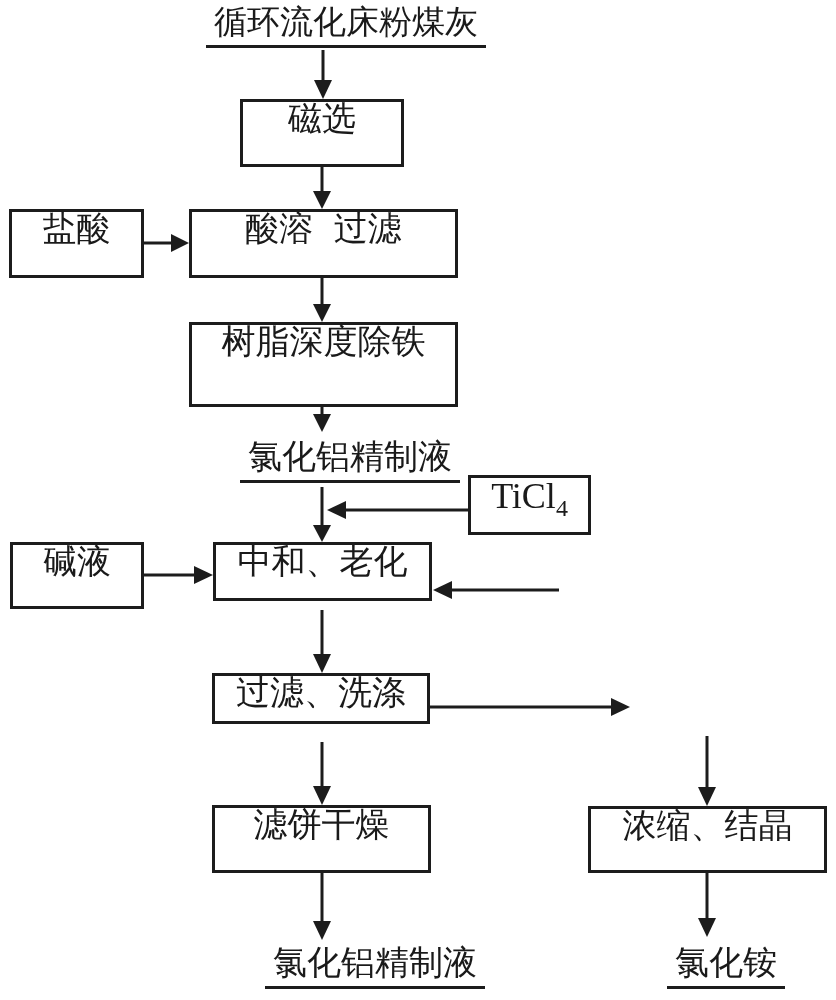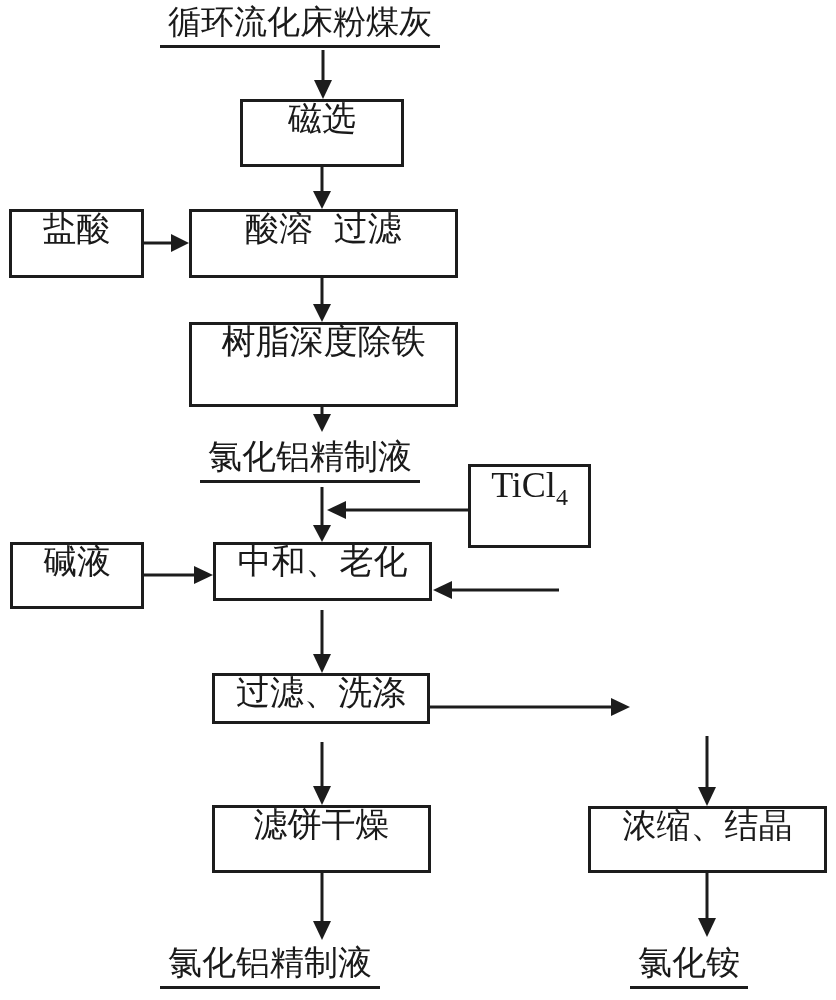--- a/index.html
+++ b/index.html
@@ -29,31 +29,31 @@
     align-items: flex-start;
     justify-content: center;
     font-size: 34px;
     line-height: 1;
     white-space: nowrap;
   }
   .box-magnetic    { left: 240px; top:  99px; width: 164px; height: 68px; }
   .box-hcl         { left:   9px; top: 209px; width: 135px; height: 69px; }
   .box-acid        { left: 189px; top: 209px; width: 269px; height: 69px; word-spacing: 12px; }
   .box-resin       { left: 189px; top: 322px; width: 269px; height: 85px; }
-  .box-ticl4       { left: 468px; top: 464px; width: 123px; height: 84px; font-size: 36px; }
+  .box-ticl4       { left: 468px; top: 475px; width: 123px; height: 60px; font-size: 36px; }
   .box-alkali      { left:  10px; top: 542px; width: 134px; height: 67px; }
   .box-neutralize  { left: 213px; top: 542px; width: 219px; height: 59px; }
   .box-pore        { left: 559px; top: 554px; width: 182px; height: 69px; }
   .box-filterwash  { left: 212px; top: 673px; width: 218px; height: 51px; }
   .box-cakedry     { left: 212px; top: 805px; width: 219px; height: 68px; }
   .box-concentrate { left: 588px; top: 806px; width: 239px; height: 67px; }
 
   .free-label {
     position: absolute;
-    text-align: left;
+    text-align: right;
     font-size: 34px;
     line-height: 1.1;
     white-space: nowrap;
   }
   .free-label .u {
     display: inline-block;
     border-bottom: 3px solid #1c1c1c;
     padding: 0 8px 5px 8px;
   }
   .lbl-source      { left: 160px; top:   4px; width: 326px; font-size: 33px; }

